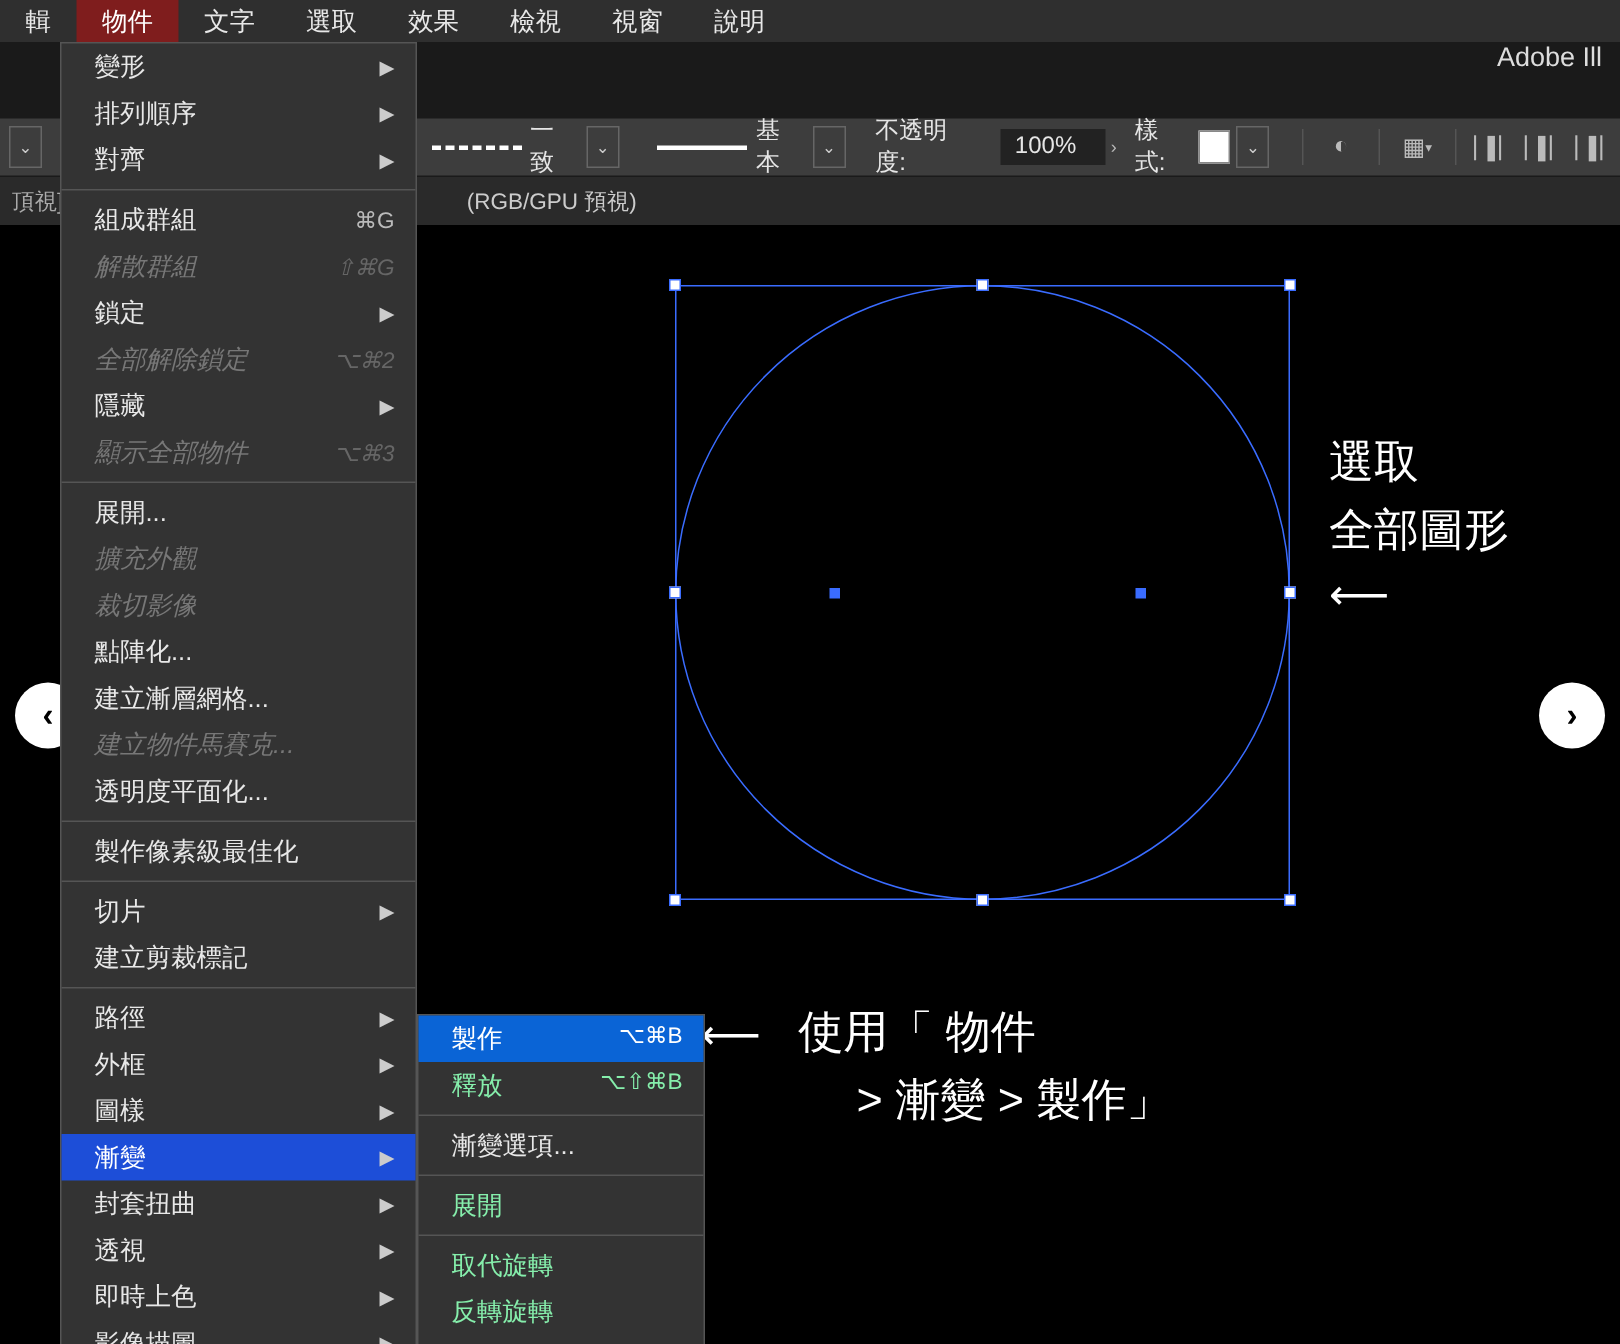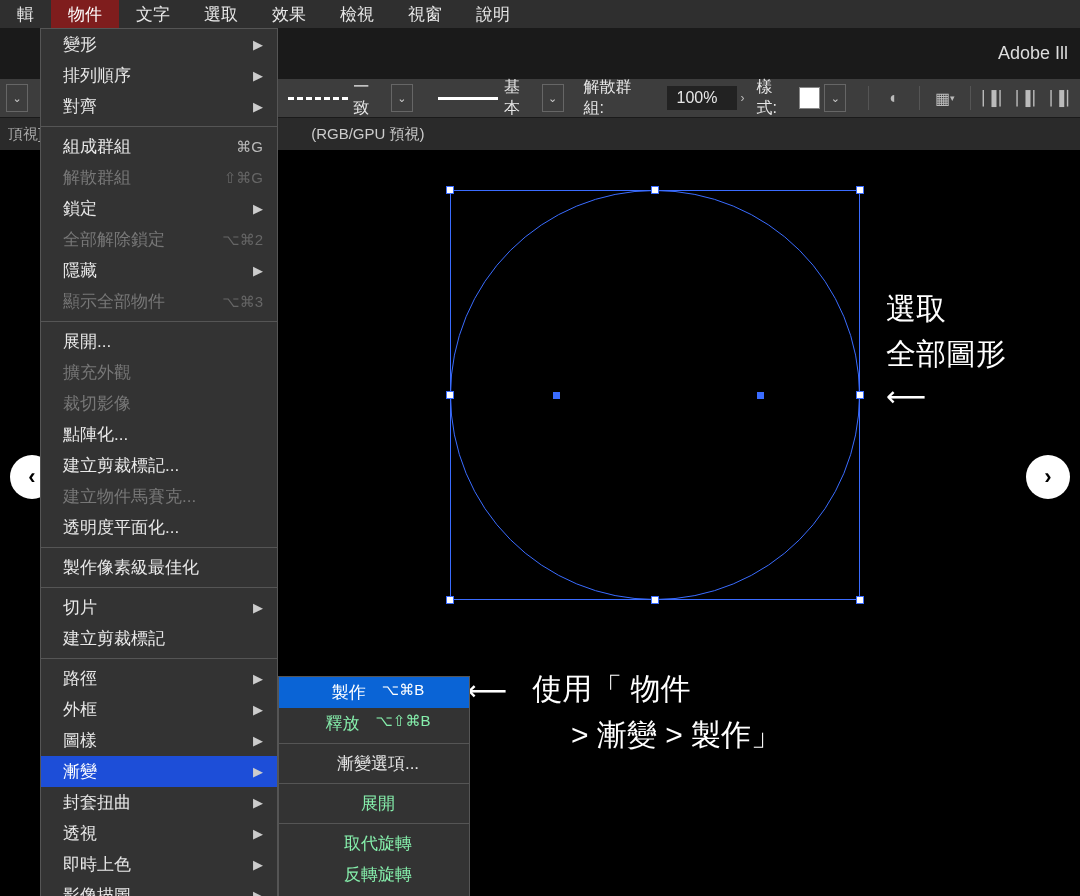--- a/index.html
+++ b/index.html
@@ -34,21 +34,21 @@
     background: #7f1d1d;
     color: #fff;
   }
 
   
   .app-strip {
     height: 50px;
     width: 100%;
     background: #1a1a1a;
     display: flex;
-    align-items: center;
+    align-items: flex-start;
     justify-content: flex-end;
     padding-right: 12px;
     font-size: 18px;
     color: #ddd;
   }
 
   
   .optbar {
     height: 40px;
     width: 100%;
@@ -176,40 +176,40 @@
     z-index: 10;
   }
   .menu .row {
     display:flex;
     align-items:center;
     justify-content: space-between;
     padding: 4px 14px 4px 22px;
     color:#e8e8e8;
     white-space: nowrap;
   }
-  .menu .row.disabled { color:#777; }
+  .menu .row.disabled { color:#777;font-style:italic; }
   .menu .row .sc { color:#bbb; font-size:15px; }
   .menu .row.disabled .sc { color:#666; }
   .menu .row.hi { background:#1d4ed8; color:#fff; }
   .menu hr { border:none; border-top:1px solid #555; margin:4px 0;}
   .menu .arrow { color:#ccc; font-size:13px;}
 
   
   .submenu {
     position:absolute;
     top: 676px;
     left: 278px;
     width: 192px;
     background:#333;
     border:1px solid #555;
     font-size:17px;
     z-index:11;
   }
   .submenu .row {
-    display:flex; justify-content:center;
+    display:flex; justify-content:space-between;
     padding:4px 14px 4px 22px;
     color:#e8e8e8;
     gap:16px;
   }
   .submenu .row.hi { background:#0a64d6; color:#fff;}
   .submenu .row.disabled { color:#86efac;}
   .submenu .row .sc { font-size:15px;}
   .submenu hr { border:none; border-top:1px solid #555; margin:4px 0;}
 
   
@@ -265,21 +265,21 @@
     <div class="stroke-preview dash"></div>
     <span>一致</span>
     <div class="dd" style="margin-left:6px">⌄</div>
   </div>
   <div class="seg">
     <div class="stroke-preview solid"></div>
     <span>基本</span>
     <div class="dd" style="margin-left:6px">⌄</div>
   </div>
   <div class="seg">
-    <span>解散群組:</span>
+    <span>不透明度:</span>
     <span class="val-box" style="margin-left:16px">100%</span>
     <span class="up">›</span>
   </div>
   <div class="seg">
     <span>樣式:</span>
     <span class="swatch" style="margin-left:6px"></span>
     <div class="dd" style="margin-left:4px">⌄</div>
   </div>
   <div class="sep"></div>
   <div class="icon-btn">◐</div>
@@ -356,21 +356,21 @@
   <div class="row disabled">
       <span>擴充外觀</span>
     </div>
   <div class="row disabled">
       <span>裁切影像</span>
     </div>
   <div class="row">
       <span>點陣化...</span>
     </div>
   <div class="row">
-      <span>建立剪裁標記...</span>
+      <span>建立漸層網格...</span>
     </div>
   <div class="row disabled">
       <span>建立物件馬賽克...</span>
     </div>
   <div class="row">
       <span>透明度平面化...</span>
     </div>
   <hr>
   <div class="row">
       <span>製作像素級最佳化</span>

